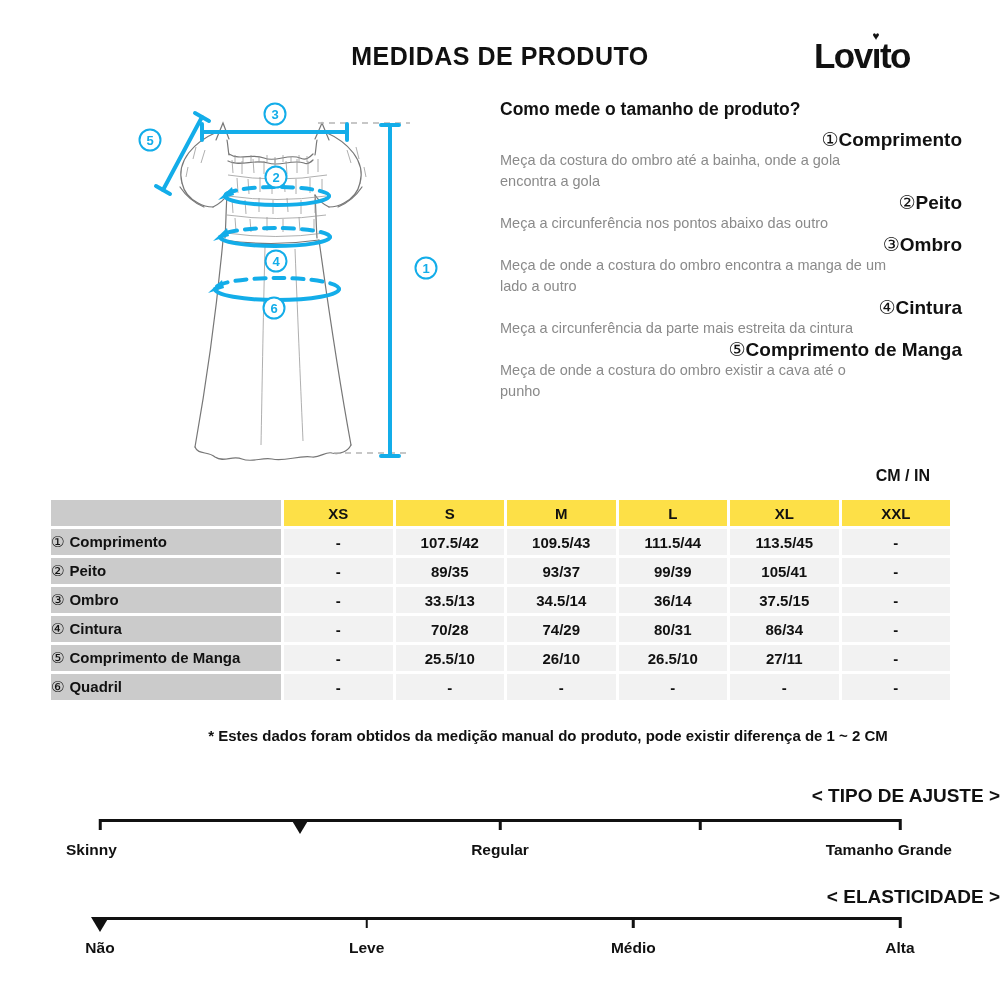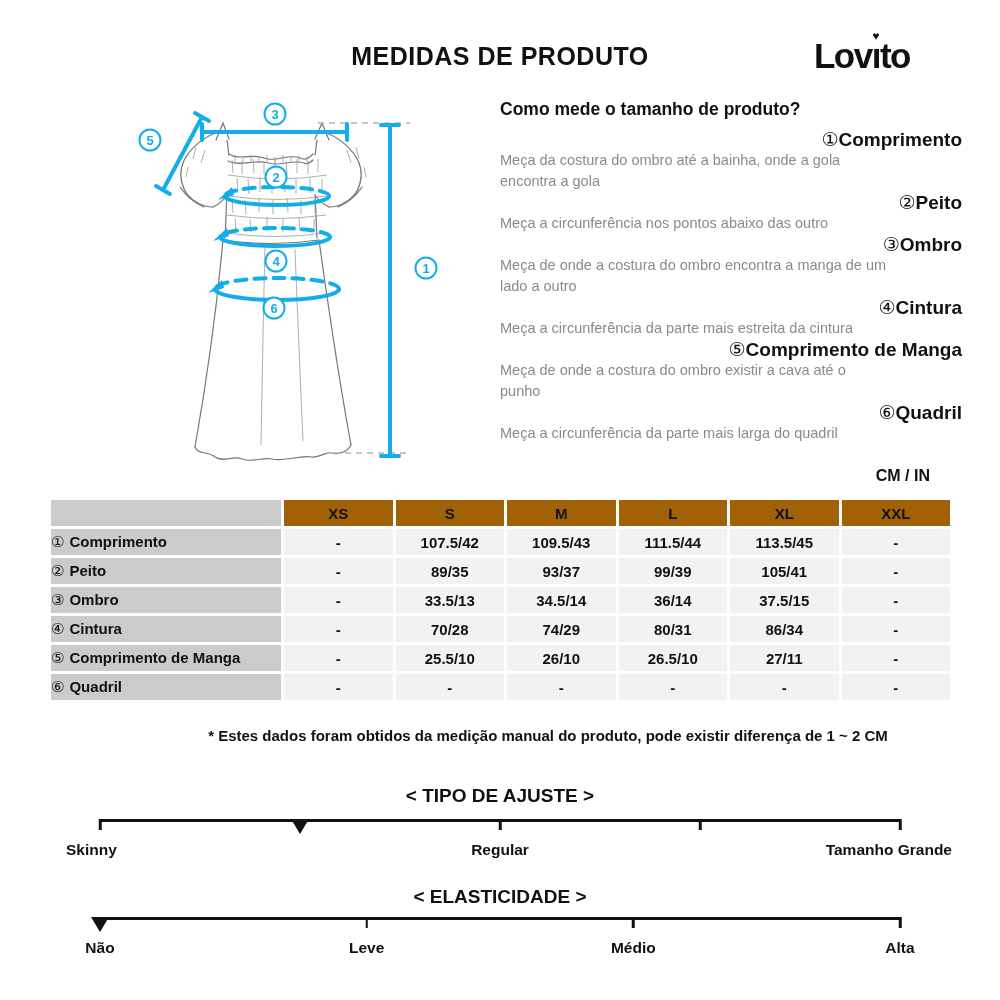--- a/index.html
+++ b/index.html
@@ -16,28 +16,28 @@
   .guide{position:absolute;left:500px;top:99px;width:462px;}
   .guide h2{font-size:17.5px;font-weight:800;margin:0 0 9px 0;}
   .g-name{font-size:19px;font-weight:800;line-height:21px;text-align:right;}
   .g-name .num{font-weight:400;}
   .g-desc{font-size:14.5px;color:#8a8a8a;line-height:21px;}
   .units{position:absolute;top:467px;right:70px;font-size:16px;font-weight:800;}
   table.size-table{position:absolute;left:48px;top:497px;width:905px;
                    border-collapse:separate;border-spacing:3px;table-layout:fixed;}
   .size-table th,.size-table td{font-size:15px;font-weight:700;text-align:center;
                    padding:0;height:26px;}
-  .size-table thead th{background:#a16207;}
+  .size-table thead th{background:#fde047;}
   .size-table thead th.corner{background:#cbcbcb;}
   .size-table tbody th{background:#cbcbcb;text-align:left;}
   .size-table tbody td{background:#f2f2f2;}
   .rnum{font-weight:400;margin-right:5px;}
   .footnote{position:absolute;top:727px;left:0;width:100%;text-align:center;
             font-size:15px;font-weight:700;margin-left:48px;}
-  .scale-title{position:absolute;left:0;width:100%;text-align:center;
+  .scale-title{position:absolute;left:0;width:100%;text-align:right;
                font-size:19px;font-weight:800;}
   #fit-title{top:785px;} #elastic-title{top:886px;}
   .track{position:absolute;left:100px;width:800px;height:0;}
   #fit-track{top:819px;} #elastic-track{top:917px;}
   .track .line{position:absolute;left:0;right:0;top:0;height:2.5px;background:#111;}
   .tick{position:absolute;top:0;width:2.5px;height:11px;background:#111;
         transform:translateX(-50%);}
   .marker{position:absolute;top:0;width:0;height:0;transform:translateX(-50%);
           border-left:9px solid transparent;border-right:9px solid transparent;
           border-top:15px solid #111;}
@@ -164,24 +164,20 @@
   </div>
   <div>
     <div class="g-name"><span class="num">④</span><span>Cintura</span></div>
     <div class="g-desc">Meça a circunferência da parte mais estreita da cintura</div>
   </div>
   <div>
     <div class="g-name"><span class="num">⑤</span><span>Comprimento de Manga</span></div>
     <div class="g-desc">Meça de onde a costura do ombro existir a cava até o</div>
     <div class="g-desc">punho</div>
   </div>
-  <div>
-    <div class="g-name"><span class="num">⑥</span><span>Quadril</span></div>
-    <div class="g-desc">Meça a circunferência da parte mais larga do quadril</div>
-  </div>
 </div>
 
 <div class="units">CM / IN</div>
 
 <table class="size-table">
   <colgroup>
       <col style="width:230px">
       <col>
       <col>
       <col>

